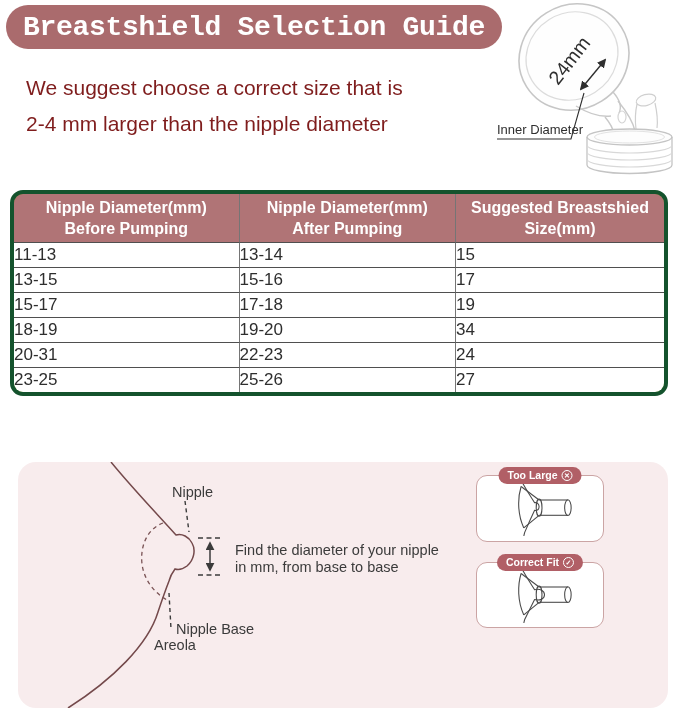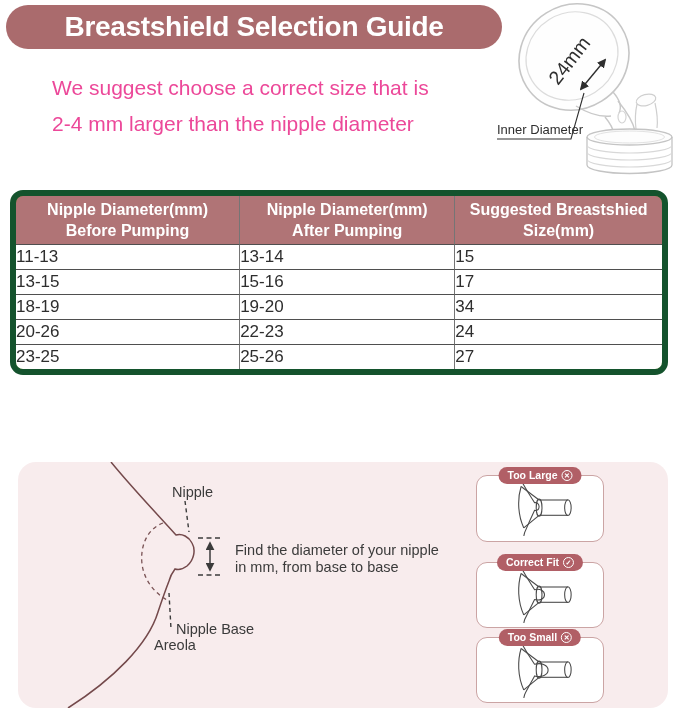--- a/index.html
+++ b/index.html
@@ -5,37 +5,37 @@
   * { margin:0; padding:0; box-sizing:border-box; }
   html,body { background:#ffffff; }
   .page {
     position:relative; width:679px; height:712px; overflow:hidden;
     background:#ffffff; font-family:"Liberation Sans", sans-serif;
   }
   
   .banner {
     position:absolute; left:6px; top:5px; width:496px; height:44px;
     background:#aa6b6d; border-radius:22px;
-    display:flex; align-items:center; justify-content:center;
+    display:flex; align-items:center; justify-content:center;font-family:Liberation Mono, monospace;
   }
   .banner span {
     color:#ffffff; font-weight:bold; font-size:28px; letter-spacing:-0.3px;
     white-space:nowrap;
   }
   
   .intro {
     position:absolute; left:26px; top:70px; width:440px;
-    font-size:21px; color:#ec4899; line-height:36px;margin-left:26px;
+    font-size:21px; color:#7f1d1d; line-height:36px;
   }
   
   .shield-svg { position:absolute; left:455px; top:0; }
   
   .table-wrap {
     position:absolute; left:10px; top:190px; width:658px;
-    border:6px solid #14532d; border-radius:13px; overflow:hidden;
+    border:4px solid #14532d; border-radius:13px; overflow:hidden;
     background:#4d7c0f;
   }
   table { width:100%; border-collapse:separate; border-spacing:0; }
   th {
     background:#b07476; color:#ffffff; font-weight:bold; font-size:16px;
     line-height:21px; height:48px; vertical-align:middle; text-align:center;
   }
   th:not(:last-child), td:not(:last-child) { border-right:1.5px solid #757575; }
   td {
     text-align:left; font-size:17px; color:#2e2e2e;
@@ -153,26 +153,31 @@
           <td>11-13</td>
           <td>13-14</td>
           <td>15</td>
         </tr>
         <tr>
           <td>13-15</td>
           <td>15-16</td>
           <td>17</td>
         </tr>
         <tr>
+          <td>15-17</td>
+          <td>17-18</td>
+          <td>19</td>
+        </tr>
+        <tr>
           <td>18-19</td>
           <td>19-20</td>
           <td>34</td>
         </tr>
         <tr>
-          <td>20-26</td>
+          <td>20-31</td>
           <td>22-23</td>
           <td>24</td>
         </tr>
         <tr>
           <td>23-25</td>
           <td>25-26</td>
           <td>27</td>
         </tr>
       </tbody>
     </table>
@@ -241,32 +246,14 @@
         <path d="M 46,51 L 63,37"></path>
         <ellipse cx="63" cy="28.5" rx="3.2" ry="9.5"></ellipse>
         <path d="M 63,20 L 95,20"></path>
         <path d="M 63,37 L 95,37"></path>
         <ellipse cx="95" cy="28.5" rx="3.6" ry="8.7"></ellipse>
         <path d="M 44,0 C 50,11 55,18 58,23 C 64,21.5 69,24 69,28.5 C 69,33 64,35.5 58,34 C 54,42 50,50 47,56 L 46,60"></path>
       </g>
     </svg>
   </div>
 
-  <div class="fit-card fit-card-3">
-    <div class="badge">
-      <span class="badge-label">Too Small</span>
-      <span class="badge-icon">✕</span>
-    </div>
-    <svg class="funnel-svg" width="126" height="54" viewBox="0 0 128 60">
-      <g fill="none" stroke="#4a4a4a" stroke-width="1.2">
-        <path d="M 43,5 C 39,18 39,36 46,51"></path>
-        <path d="M 43,5 L 63,20"></path>
-        <path d="M 46,51 L 63,37"></path>
-        <ellipse cx="63" cy="28.5" rx="3.2" ry="9.5"></ellipse>
-        <path d="M 63,20 L 95,20"></path>
-        <path d="M 63,37 L 95,37"></path>
-        <ellipse cx="95" cy="28.5" rx="3.6" ry="8.7"></ellipse>
-        <path d="M 44,0 C 50,11 55,18 58,22.5 C 66,20.5 73,23.5 73,29 C 73,34.5 66,37.5 58,35.5 C 54,43 50,50 47,56 L 46,60"></path>
-      </g>
-    </svg>
-  </div>
 
 </div>
 
 </body></html>

